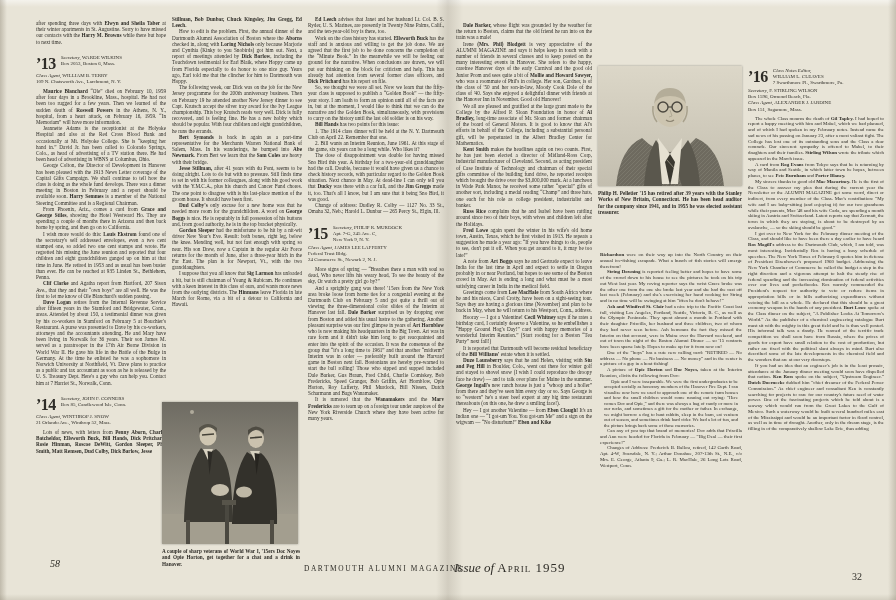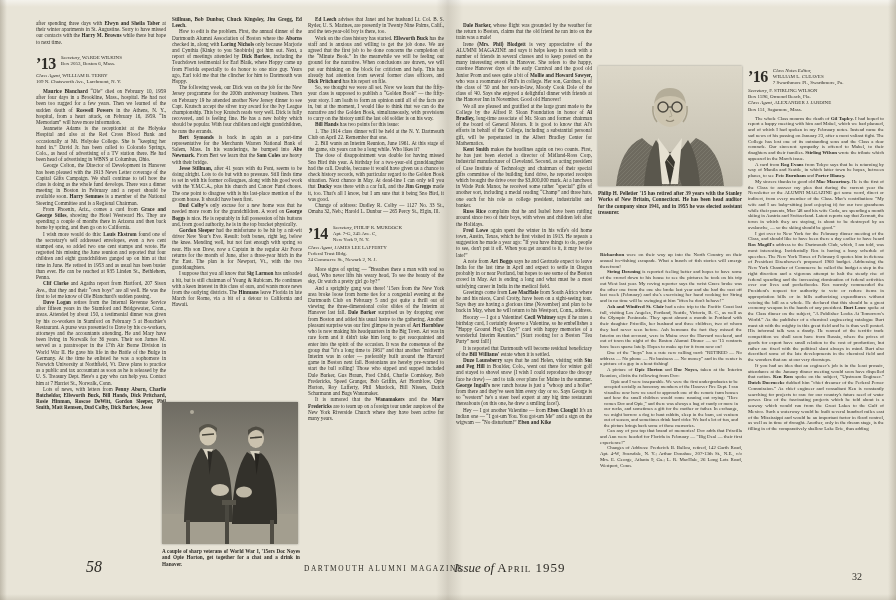--- a/index.html
+++ b/index.html
@@ -25,21 +25,21 @@
   #r-c3{left:748px;top:46px;width:136px;height:514px;}
   .class-head{display:flow-root;margin:8px 0 3px;}
   .class-head .year{float:left;font-size:16px;line-height:15px;font-weight:700;
                     margin:3px 5px 0 0;letter-spacing:-0.5px;}
   .hline{margin:0;font-size:5px;line-height:6.1px;text-align:left;text-indent:0;}
   .beside{overflow:hidden;padding-top:2px;}
   .below{clear:left;padding-top:2px;}
   .photo{position:absolute;box-shadow:0 0 2px rgba(0,0,0,.35);}
   .photo svg{display:block;}
   .caption{position:absolute;font-weight:bold;font-size:5.2px;line-height:6.3px;text-align:justify;}
-  #pg58{position:absolute;left:50px;top:558px;font-size:16px;font-style:italic;margin-left:36px;}
+  #pg58{position:absolute;left:50px;top:558px;font-size:10px;font-style:italic;}
   #pg59{position:absolute;left:852px;top:571px;font-size:10px;}
   #footer-mag{position:absolute;left:304px;top:564px;font-size:7.4px;letter-spacing:1.6px;}
   #footer-issue{position:absolute;left:454px;top:560px;font-size:13px;}
   #footer-issue .pfx{font-style:italic;}
   #footer-issue .dt{font-variant:small-caps;letter-spacing:1px;}
 </style>
 </head>
 <body>
 
 <div id="spread">
@@ -61,20 +61,31 @@
     </div>
     <div>
         <p class="para"><b>Maurice Blanchard</b> “Ole” died on February 10, 1959 after four days in a Brookline, Mass., hospital. He had not been too rugged for a few years. Then we learned of the sudden death of <b>Roswell Powers</b> in the Athens, N. Y., hospital, from a heart attack, on February 16, 1959. “In Memoriam” will have more information.</p>
         <p class="para">Jeannette Adams is the receptionist at the Holyoke Hospital and also at the Red Cross Blood Bank and occasionally at Mt. Holyoke College. She is “keeping her hand in.” David Jr. has been called to Colorado Springs, Colo., as head of advertising of a TV station there. He had been head of advertising in WBNS at Columbus, Ohio.</p>
         <p class="para">George Colton, the Director of Development in Hanover has been pleased with the 1913 News Letter coverage of the Capital Gifts Campaign. We shall continue to tell how the class is doing as the whole fund develops. There was a dinner meeting in Boston in February and a report should be available soon. <b>Harry Semmes</b> is a member of the National Steering Committee and is a Regional Chairman.</p>
         <p class="para">From Phoenix, Ariz., comes a card from <b>Grace and George Stiles</b>, showing the Hotel Westward Ho. They are spending a couple of months there in Arizona and then back home by spring, and then go on to California.</p>
         <p class="para">I wish more would do this: <b>Louis Ekstrom</b> found one of the secretary's self addressed envelopes, even a two cent stamped one, so added two one cent stamps and wrote. He regretted his missing the June reunion and reported that four children and eight grandchildren ganged up on him at that time in June. He retired in 1953 and as usual has been busier than ever. He can be reached at 935 Linden St., Bethlehem, Penna.</p>
         <p class="para"><b>Clif Clarke</b> and Agatha report from Hartford, 207 Sison Ave., that they and their “own boys” are all well. He was the first to let me know of Ole Blanchard's sudden passing.</p>
         <p class="para"><b>Dave Logan</b> retires from the Internal Revenue Service after fifteen years in the Stamford and Bridgewater, Conn., areas. Attended by about 150, a testimonial dinner was given by his co-workers in Stamford on February 5 at Bouchier's Restaurant. A purse was presented to Dave by his co-workers, attorneys and the accountants attending. He and Mary have been living in Norwalk for 36 years. Their son James M. served as a paratrooper in the 17th Air Borne Division in World War II. He gave his life in the Battle of the Bulge in Germany. At the time he enlisted he was a sophomore in Norwich University at Northfield, Vt. Dave plans to practice as a public and tax accountant as soon as he is released by the U. S. Treasury Dept. Here's a guy who can help you. Contact him at 7 Harriet St., Norwalk, Conn.</p>
       </div>
+    <div class="class-head">
+      <span class="year">’14</span>
+      <div class="beside">
+          <p class="hline"><i>Secretary,</i> JOHN F. CONNERS</p>
+          <p class="hline">Box 85, Candlewood Isle, Conn.</p>
+        </div>
+      <div class="below">
+          <p class="hline"><i>Class Agent,</i> WINTHROP J. SNOW</p>
+          <p class="hline">21 Orlando Ave., Winthrop 52, Mass.</p>
+        </div>
+    </div>
     <div>
         <p class="para">Lots of news, with letters from <b>Penny Aborn, Charlie Batcheldor, Ellsworth Buck, Bill Hands, Dick Pritchard, Rosie Hinman, Roscoe DeWitt, Gordon Sleeper, Phil Smith, Matt Remsen, Dud Colby, Dick Barlow, Jesse</b></p>
       </div>
   </div>
 
   <div class="col bodytext" id="l-c2">
     <div>
         <p class="para noind"><b>Stillman, Bob Dunbar, Chuck Kingsley, Jim Gregg, Ed Leech.</b></p>
       </div>
     <div>
@@ -130,21 +141,21 @@
         <p class="para"><b>Ed Leech</b> advises that Janet and her husband Lt. Col. B. S. Ryder, U. S. Marines, are presently in Twenty Nine Palms, Calif., and the ten-year-old boy is there, too.</p>
         <p class="para">Work on the class history has started. <b>Ellsworth Buck</b> has the staff and is anxious and willing to get the job done. We are agreed that the first job to be done concerns the completion of the “Minute Book.” In the meanwhile we will be feeling our ground for the narrative. When conclusions are drawn, we will put our thinking on the block for criticism and help. This has already had attention from several former class officers, and <b>Dick Pritchard</b> has his report on file.</p>
         <p class="para">So, we thought we were all set. Now we learn that the fifty-year class is supposed to publish a “Golden Book” — the fifty-year story. I am loath to form an opinion until all of the facts are in, but at the moment, I would like to think that we can do the narrative and the Golden Book, simultaneously, with provisions to carry on the history until the last old soldier is on his way.</p>
         <p class="para"><b>Bill Hands</b> has two points for this issue:</p>
         <p class="para">1. The 1914 class dinner will be held at the N. Y. Dartmouth Club on April 22. Remember that one.</p>
         <p class="para">2. Bill wants an Interim Reunion, June 1961. At this stage of the game, six years can be a long while. Who likes it?</p>
         <p class="para">The dose of disappointment was double for having missed Sno Bird this year. A birthday for a two-year-old granddaughter had the call. Double, because it would have given us a chance to check history records, with particular regard to the Golden Book situation. Next chance in May. At dead-line I can only tell you that <b>Ducky</b> was there with a car full, and the <b>Jim Greggs</b> made it, too. That's all I know, but I am sure that it being Sno Bird, it was good.</p>
         <p class="para">Change of address: Dudley R. Colby — 1127 No. 33 St., Omaha 32, Neb.; Harold L. Dunbar — 265 Percy St., Elgin, Ill.</p>
       </div>
     <div class="class-head">
-      <span class="year">’14</span>
+      <span class="year">’15</span>
       <div class="beside">
           <p class="hline"><i>Secretary,</i> PHILIP R. MURDOCK</p>
           <p class="hline">Apt. 7-G, 245 Ave. C,</p>
           <p class="hline">New York 9, N. Y.</p>
         </div>
       <div class="below">
           <p class="hline"><i>Class Agent,</i> JAMES LEE LAFFERTY</p>
           <p class="hline">Federal Trust Bldg.</p>
           <p class="hline">24 Commerce St., Newark 2, N. J.</p>
         </div>

